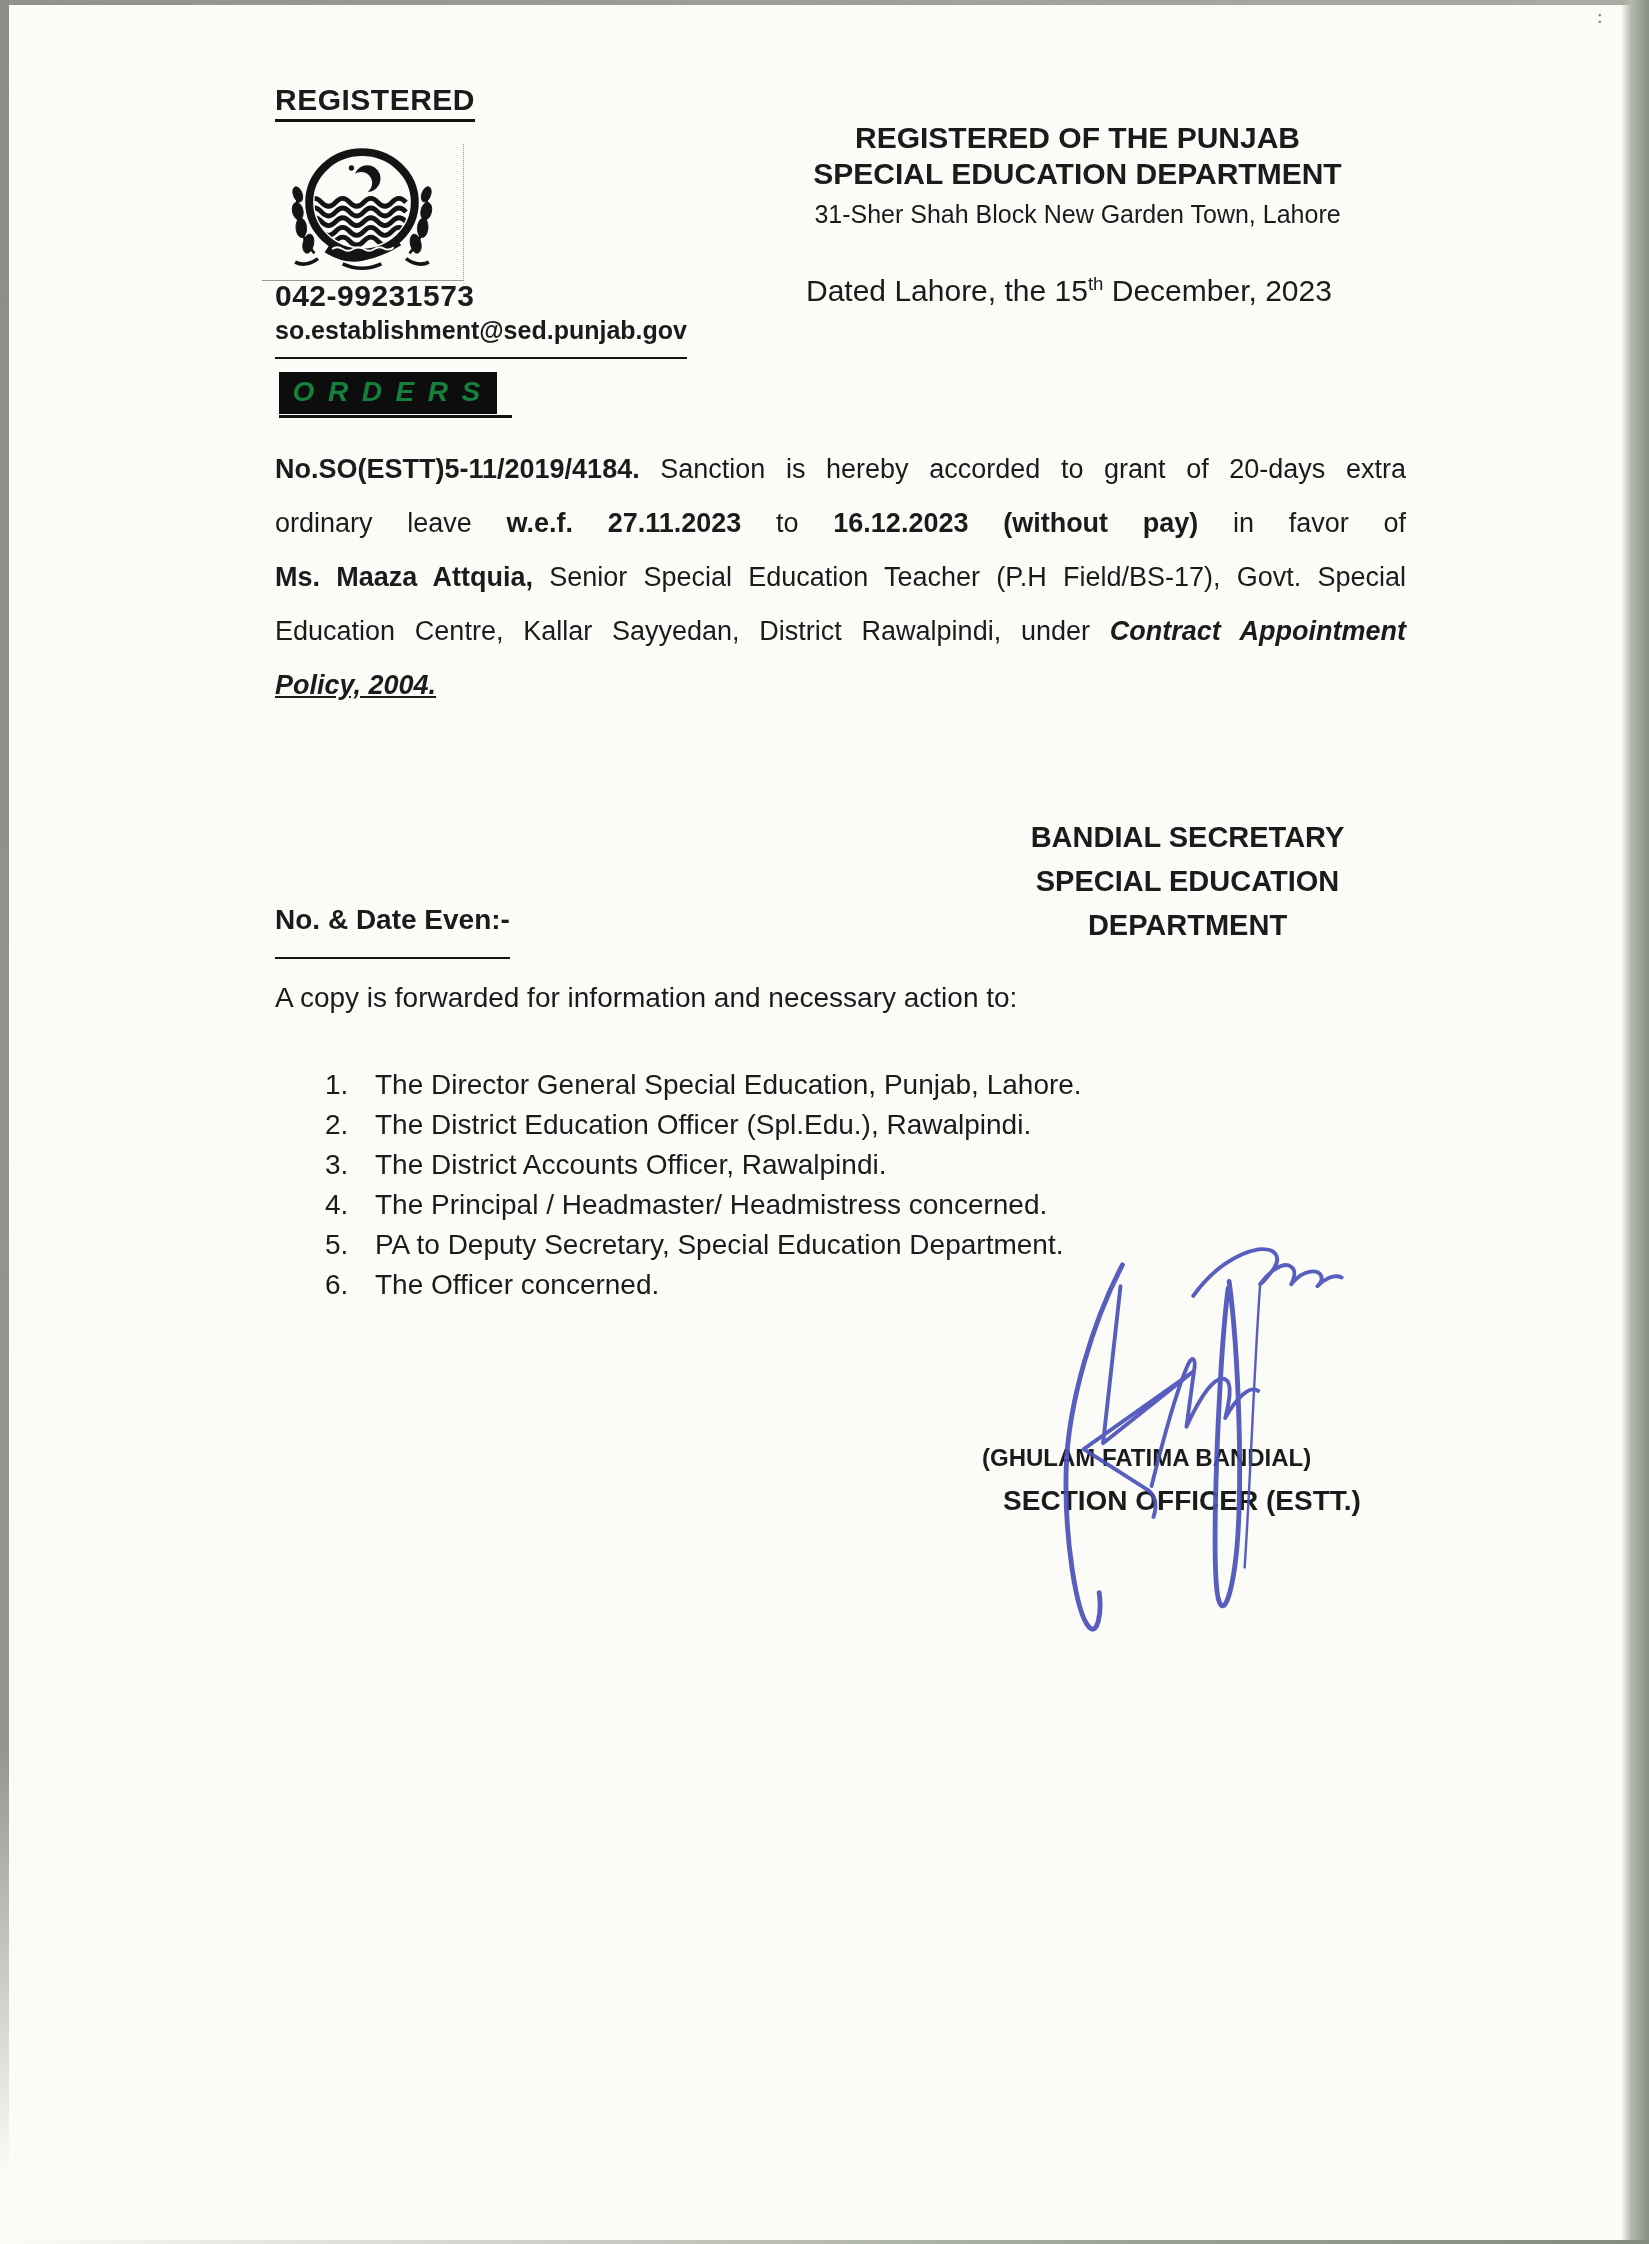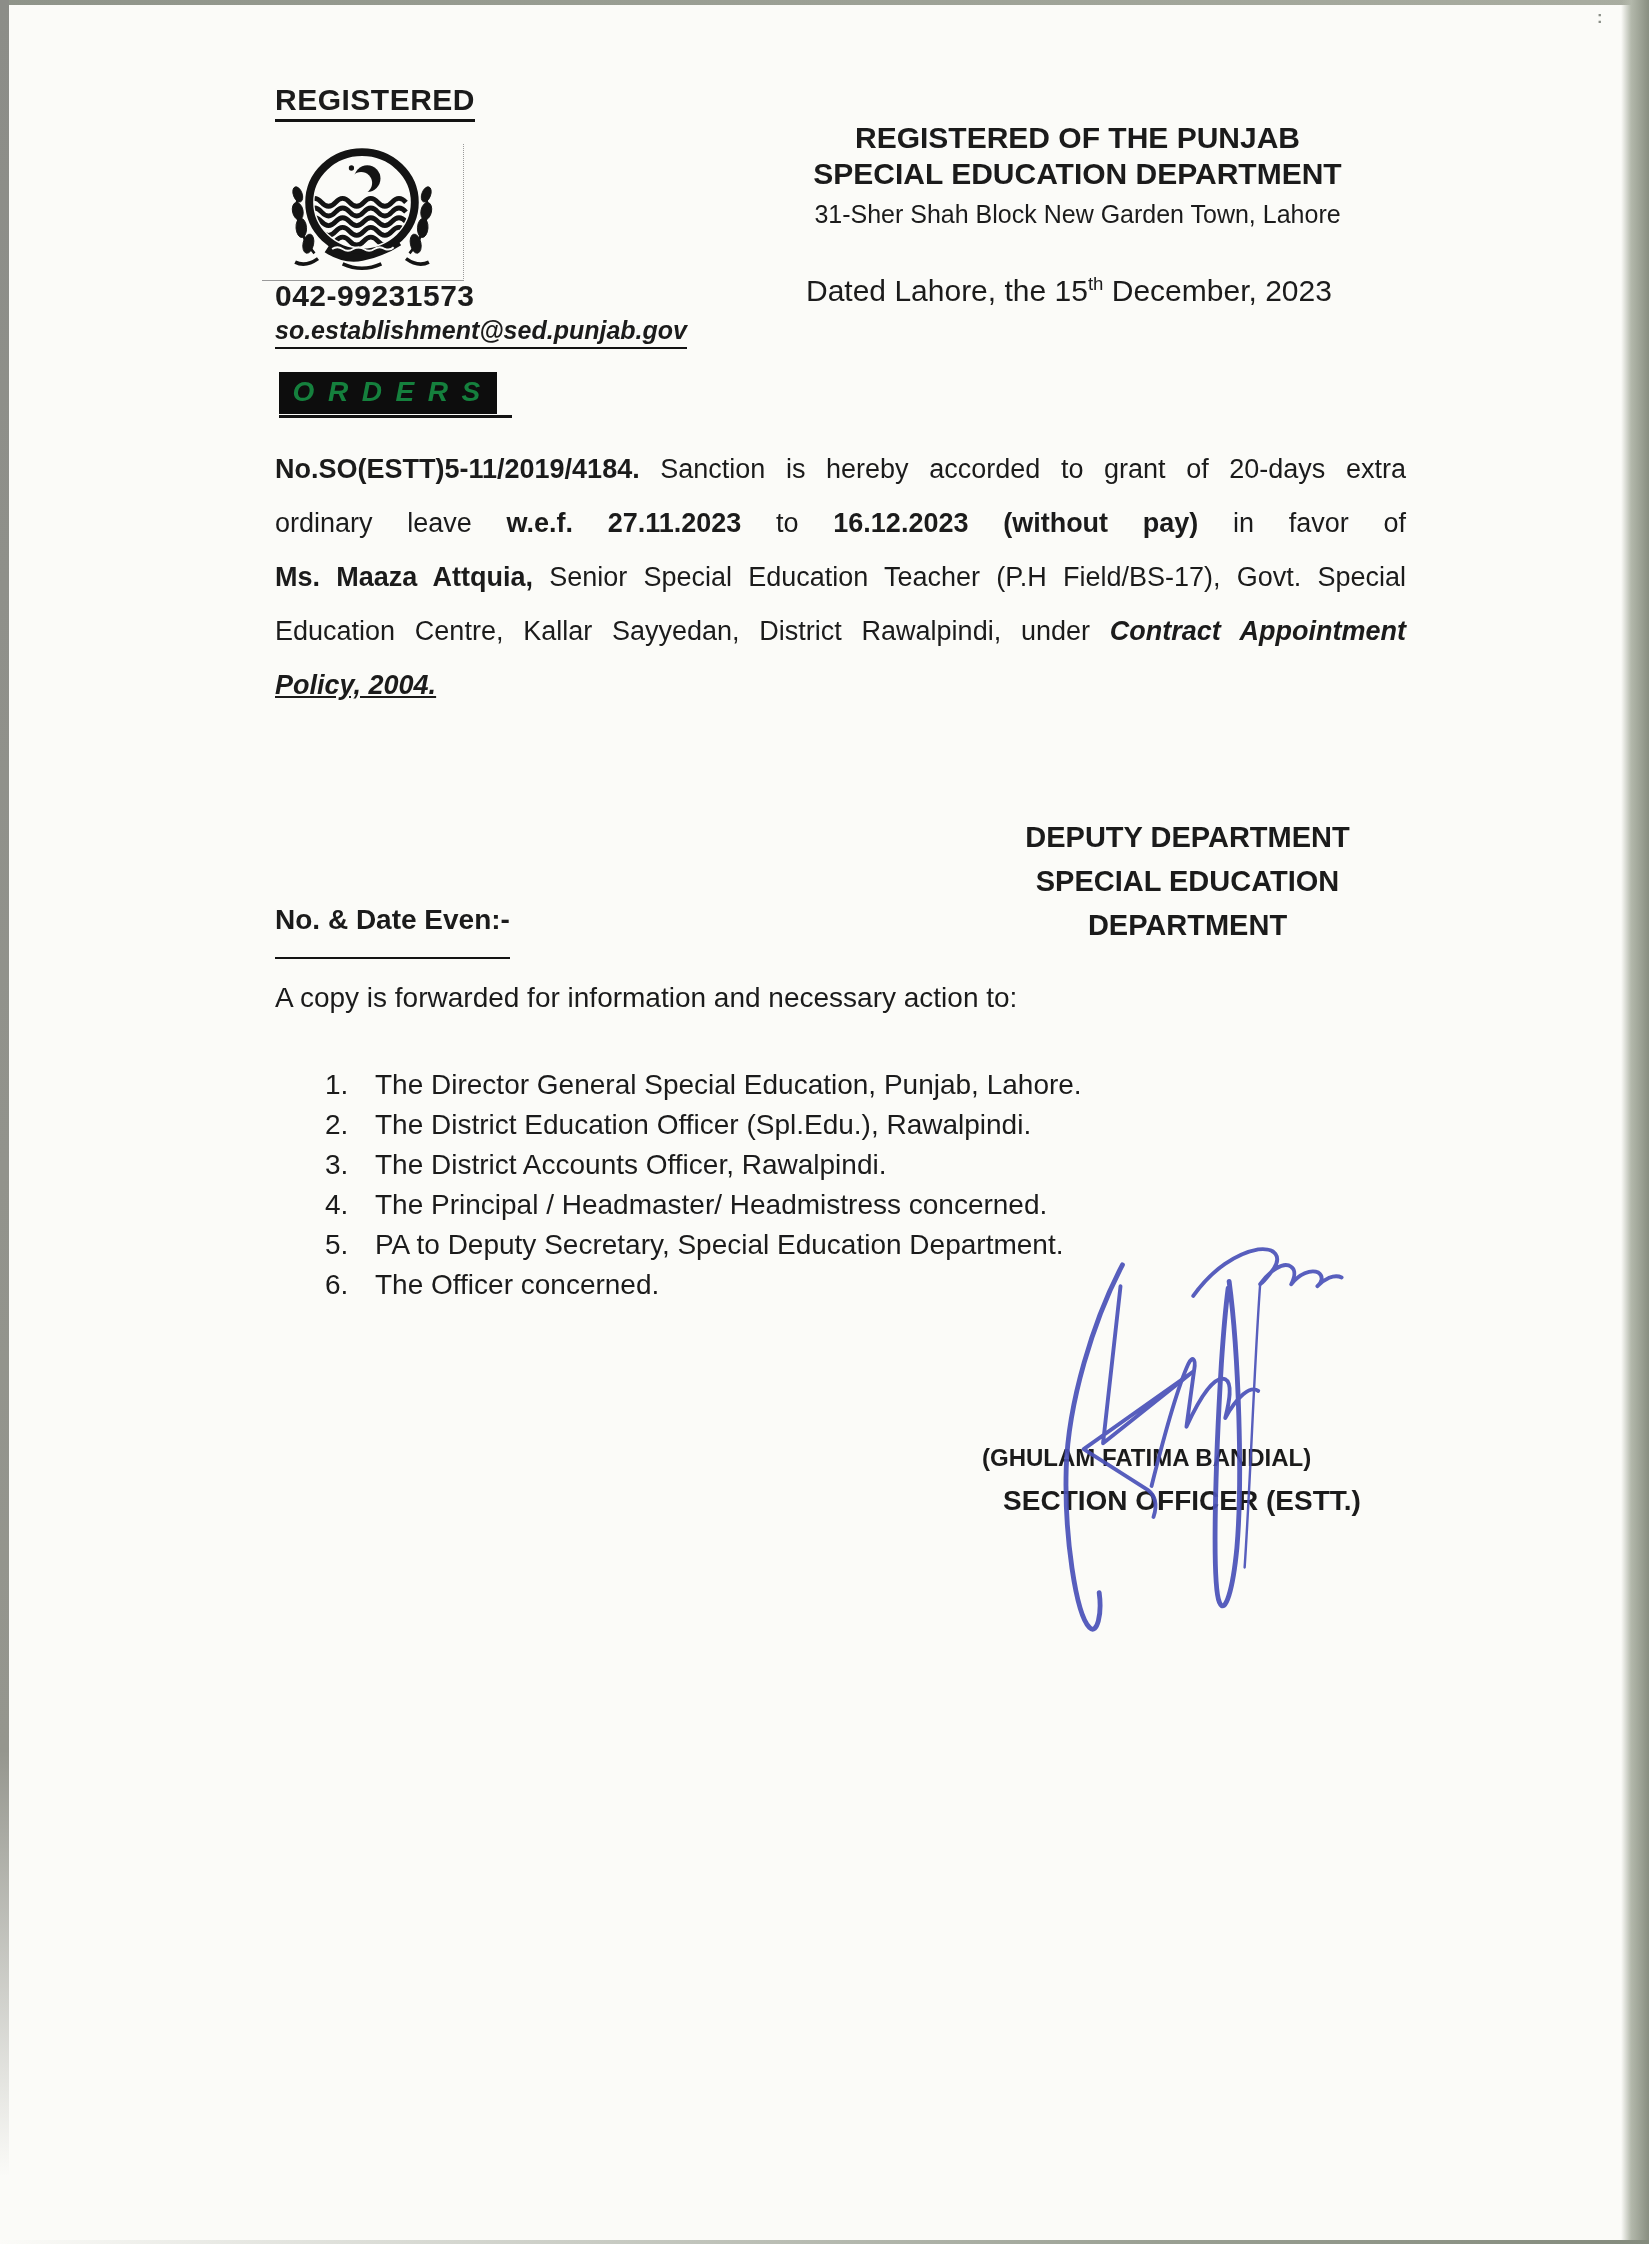--- a/index.html
+++ b/index.html
@@ -17,21 +17,21 @@
   .corner-mark{position:absolute;left:1597px;top:7.8px;color:#898e86;font-size:16.5px;font-weight:700;}
 
   
   .registered{position:absolute;left:275px;top:83px;font-size:30px;font-weight:700;
     letter-spacing:0.5px;border-bottom:3.9px solid #131313;padding-bottom:1.9px;}
   .logo-box{position:absolute;left:262px;top:144px;width:201px;height:136px;
     border-right:1.9px dotted #9a9a9a;border-bottom:1px solid #9a9a9a;}
   .logo-box svg{position:absolute;left:7.8px;top:1.9px;}
   .phone{position:absolute;left:275px;top:279px;font-size:30px;font-weight:700;letter-spacing:0.5px;}
   .email{position:absolute;left:275px;top:316px;font-size:25px;font-weight:700;
-    border-bottom:2.9px solid #131313;padding-bottom:2px;font-style:italic;}
+    border-bottom:2.9px solid #131313;padding-bottom:12px;}
 
   
   .govblock{position:absolute;left:767px;top:120px;width:621px;text-align:center;}
   .gov1,.gov2{font-size:30px;font-weight:700;line-height:36px;}
   .gov3{font-size:25px;line-height:31px;margin-top:7px;}
   .dateline{position:absolute;left:806px;top:274px;font-size:30px;}
   .dateline sup{font-size:0.62em;vertical-align:super;line-height:0;}
 
   
   .orders{position:absolute;left:279px;top:372px;background:#0d0d0d;color:#15803d;
@@ -144,21 +144,21 @@
 
   <div class="order-para">
     <div class="pline"><span class="b">No.SO(ESTT)5-11/2019/4184.</span><span class="r"> Sanction is hereby accorded to grant of 20-days extra</span></div>
     <div class="pline"><span class="r">ordinary leave </span><span class="b">w.e.f. 27.11.2023</span><span class="r"> to </span><span class="b">16.12.2023 (without pay)</span><span class="r"> in favor of</span></div>
     <div class="pline"><span class="b">Ms. Maaza Attquia,</span><span class="r"> Senior Special Education Teacher (P.H Field/BS-17), Govt. Special</span></div>
     <div class="pline"><span class="r">Education Centre, Kallar Sayyedan, District Rawalpindi, under </span><span class="bi">Contract Appointment</span></div>
     <div class="pline last"><span class="bi">Policy, 2004.</span></div>
   </div>
 
   <div class="deputy">
-    <div>DEPUTY DEPARTMENT</div>
+    <div>BANDIAL SECRETARY</div>
     <div>SPECIAL EDUCATION</div>
     <div>DEPARTMENT</div>
   </div>
 
   <div class="even-heading">No. &amp; Date Even:-</div>
 
   <div class="copyline">A copy is forwarded for information and necessary action to:</div>
 
   <div class="cc-list">
     <div class="cc-item">

